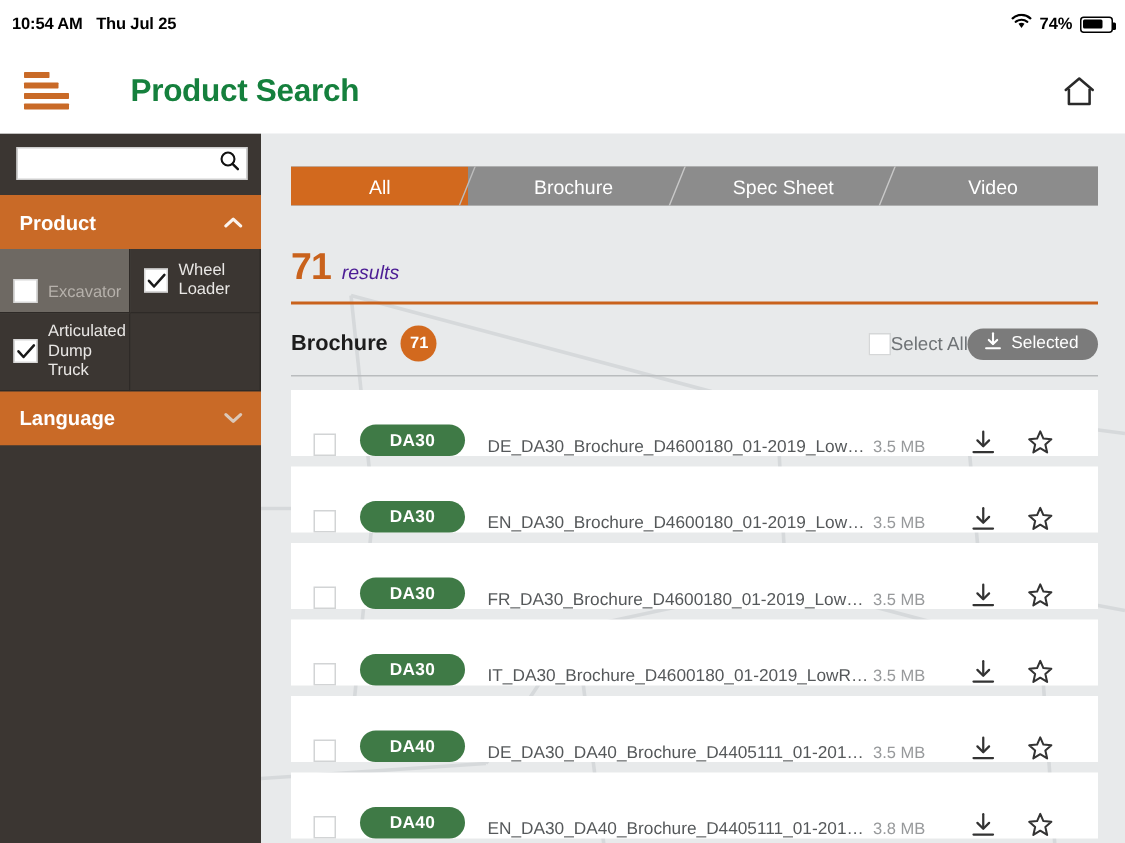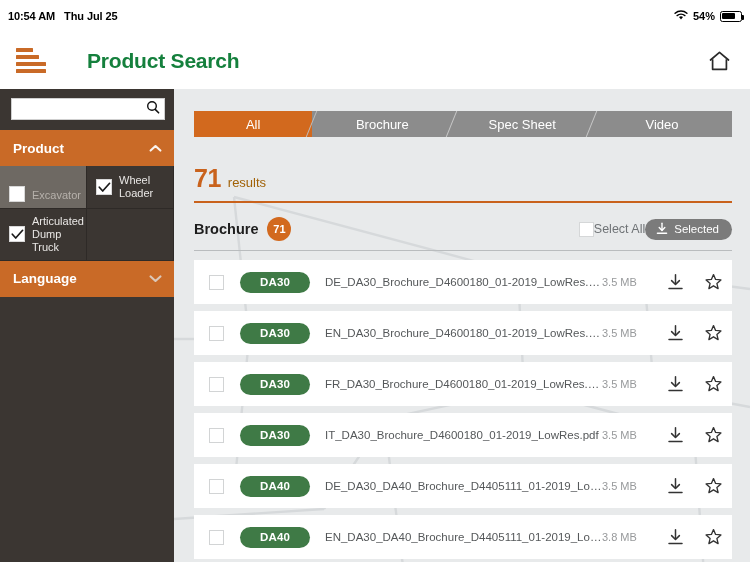--- a/index.html
+++ b/index.html
@@ -119,21 +119,21 @@
   }
   .tab.after-active::before { border-left-color: #bdbdbd; }
 
   
   .results {
     margin: 27px 18px 0 20px; padding-bottom: 8px;
     border-bottom: 2.2px solid #C9621C;
     display: flex; align-items: baseline; gap: 7px;
   }
   .res-num { font-size: 25px; font-weight: 700; color: #C9621C; letter-spacing: -.5px; }
-  .res-lbl { font-size: 13px; color: #a16207; }
+  .res-lbl { font-size: 13px; color: #4c1d95; font-style: italic; }
 
   
   .group-head {
     margin: 14px 18px 0 20px; display: flex; align-items: center;
     padding-bottom: 9px; border-bottom: 1px solid #b9bcbe;
   }
   .group-title { font-size: 14.5px; font-weight: 700; color: #1d1d1d; }
   .group-badge {
     margin-left: 9px; min-width: 24px; height: 24px; border-radius: 50%;
     background: #D2691E; color: #fff; font-size: 11px; font-weight: 600;
@@ -146,22 +146,22 @@
   .selall-lbl { font-size: 12.5px; color: #6f7376; cursor: pointer; }
   .sel-btn {
     display: flex; align-items: center; gap: 6px; background: #7B7B7B;
     color: #fff; border-radius: 13px; height: 21px; padding: 0 13px 0 11px;
     font-size: 11.5px; cursor: pointer;
   }
 
   
   .rows { margin: 9px 18px 0 20px; }
   .row {
-    background: #fff; height: 44px; display: flex; align-items: center;
-    margin-bottom: 7px; padding: 0 0 0 15px;
+    background: #fff; height: 44px; display: flex; align-items: flex-end;
+    margin-bottom: 7px; padding: 0 20px 0 15px;
   }
   .row-cbox {
     width: 15px; height: 15px; flex: 0 0 15px; border: 1px solid #d2d4d5; background: #fff;
     cursor: pointer;
   }
   .pill {
     margin-left: 16px; flex: 0 0 70px; height: 21px; border-radius: 11px;
     background: #3F7A46; color: #fff; font-size: 11.5px; font-weight: 700;
     display: flex; align-items: center; justify-content: center; letter-spacing: .2px;
   }
@@ -183,21 +183,21 @@
       <span class="sb-date">Thu Jul 25</span>
     </div>
     <div class="sb-right">
       <span class="wifi-ic">
         <svg width="14" height="11" viewBox="0 0 14 11">
             <path d="M7 9.6 9 6.9a3.4 3.4 0 0 0-4 0z" fill="#000"></path>
             <path d="M1.1 3.2A9 9 0 0 1 12.9 3.2" stroke="#000" stroke-width="1.5" fill="none" stroke-linecap="round"></path>
             <path d="M3.1 5.6A6 6 0 0 1 10.9 5.6" stroke="#000" stroke-width="1.4" fill="none" stroke-linecap="round"></path>
           </svg>
       </span>
-      <span class="sb-pct">54%</span>
+      <span class="sb-pct">74%</span>
       <span class="batt">
           <i></i>
         </span>
     </div>
   </div>
 
   <div class="header">
     <div class="hamburger">
       <span></span>
         <span></span>

